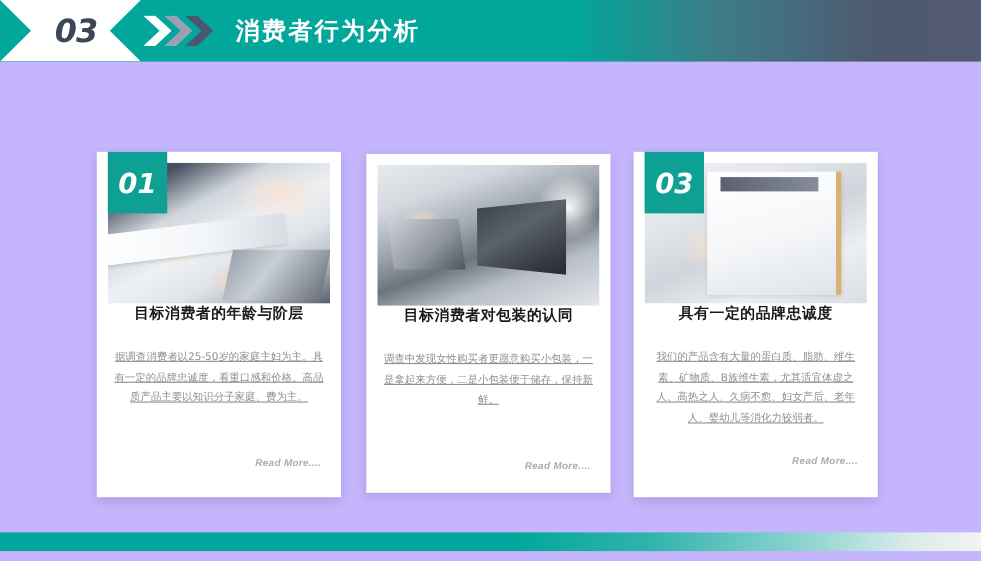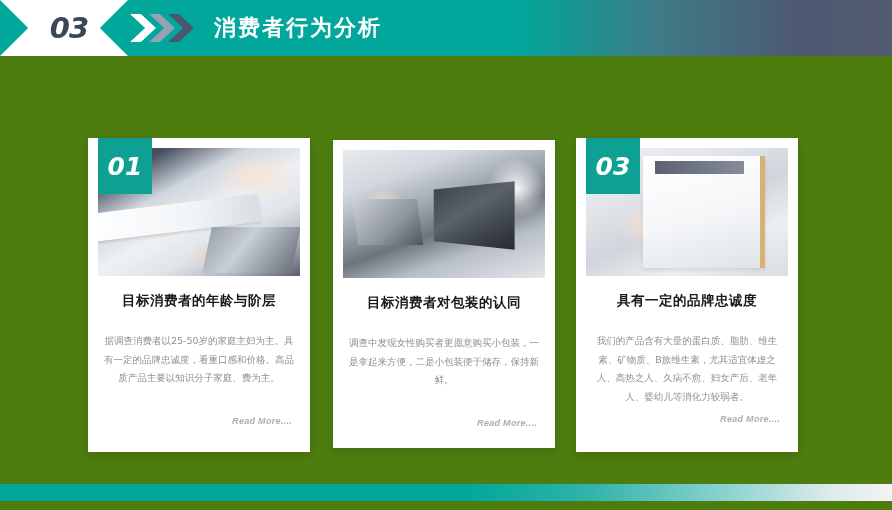--- a/index.html
+++ b/index.html
@@ -9,21 +9,21 @@
     height: 510px;
     font-family: "Liberation Sans", "DejaVu Sans", sans-serif;
     background: #f2f3f5;
     overflow: hidden;
     position: relative;
   }
 
   .slide {
     position: absolute;
     inset: 0;
-    background: #4d7c0f;
+    background: #c4b5fd;
   }
 
   
   .header-bar {
     position: absolute;
     left: 0; top: 0;
     width: 892px; height: 56px;
     background: linear-gradient(to right,
         #00a79a 0%, #00a79a 58%, #3f7a86 74%, #4e5870 90%, #525b72 100%);
   }
@@ -193,37 +193,37 @@
     font-style: italic;
     color: #ffffff;
     font-family: "DejaVu Sans", sans-serif;
     z-index: 4;
   }
   .card.k0 .card-badge { background: #0fa094; }
   .card.k1 .card-badge { background: #444f69; }
   .card.k2 .card-badge { background: #0fa094; }
 
   .card-title {
-    margin-top: 16px;
     text-align: center;
     font-size: 13.5px;
     font-weight: bold;
     color: #1a1a1a;
     letter-spacing: 0.5px;
     font-family: "DejaVu Sans", "Liberation Sans", sans-serif;
   }
 
   .card-body {
     margin-top: 22px;
     padding: 0 4px;
     text-align: center;
     font-size: 9.5px;
     line-height: 1.95;
     color: #8b8f96;
     font-family: "DejaVu Sans", "Liberation Sans", sans-serif;
+    text-decoration: underline;
   }
 
   .card-more {
     position: absolute;
     right: 18px;
     font-size: 9px;
     font-style: italic;
     font-weight: bold;
     color: #a9adb4;
     letter-spacing: 0.3px;

